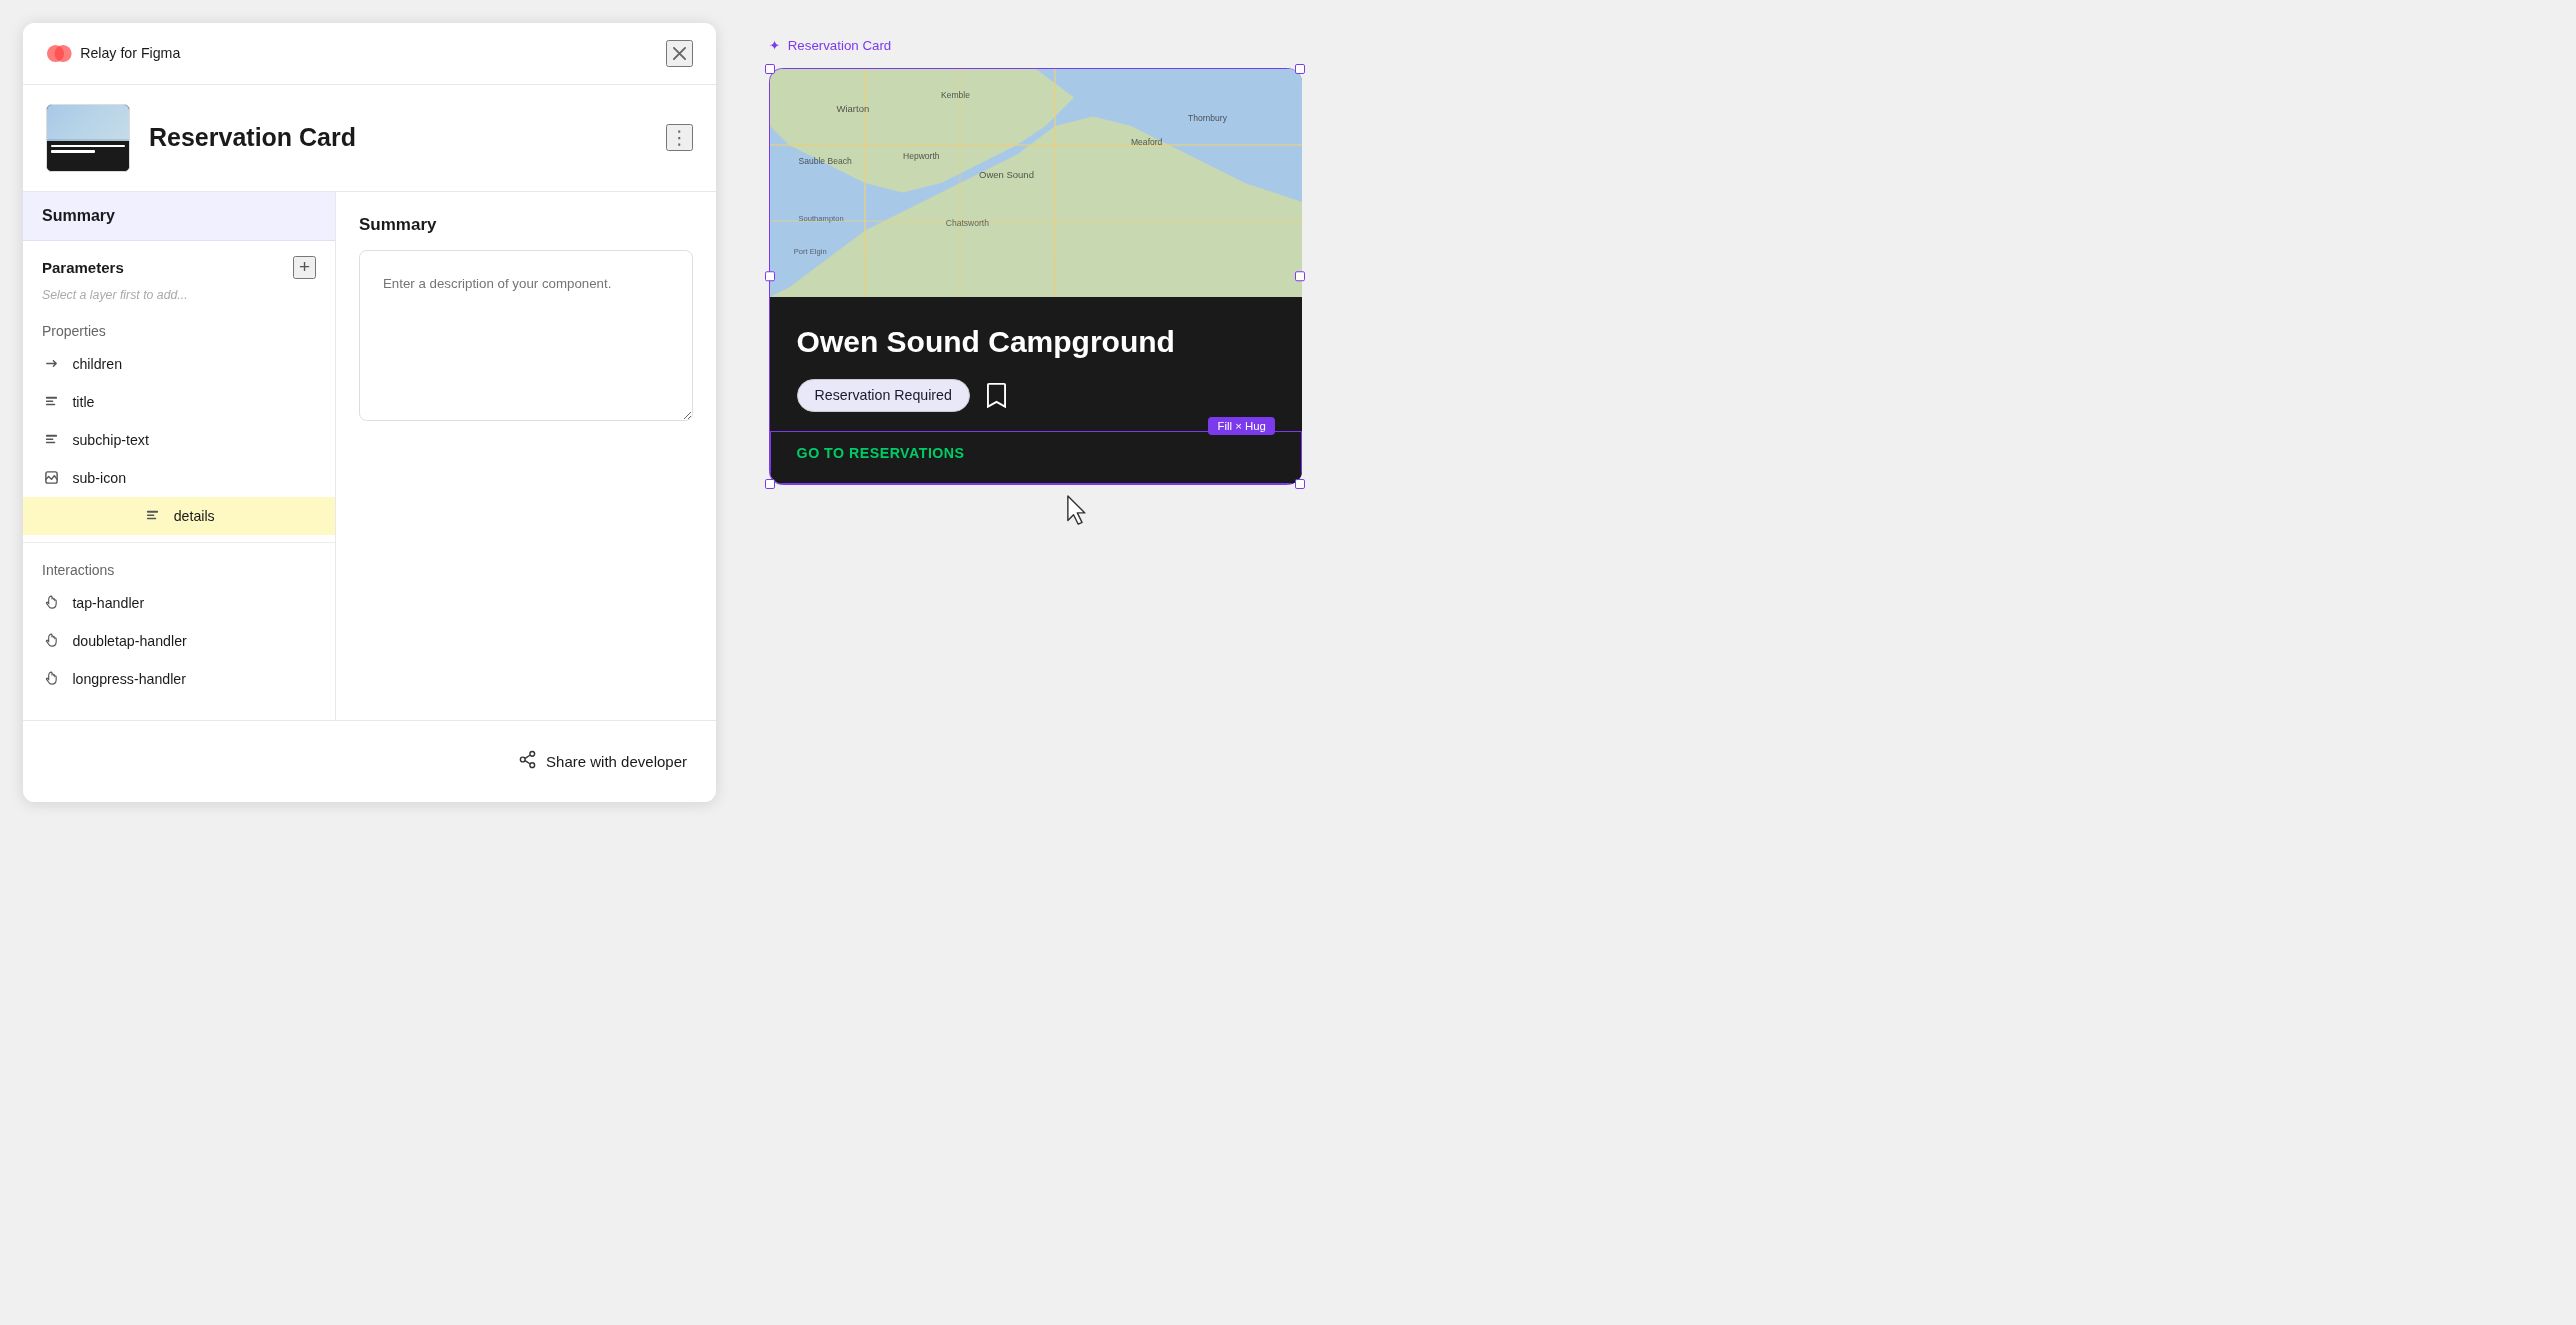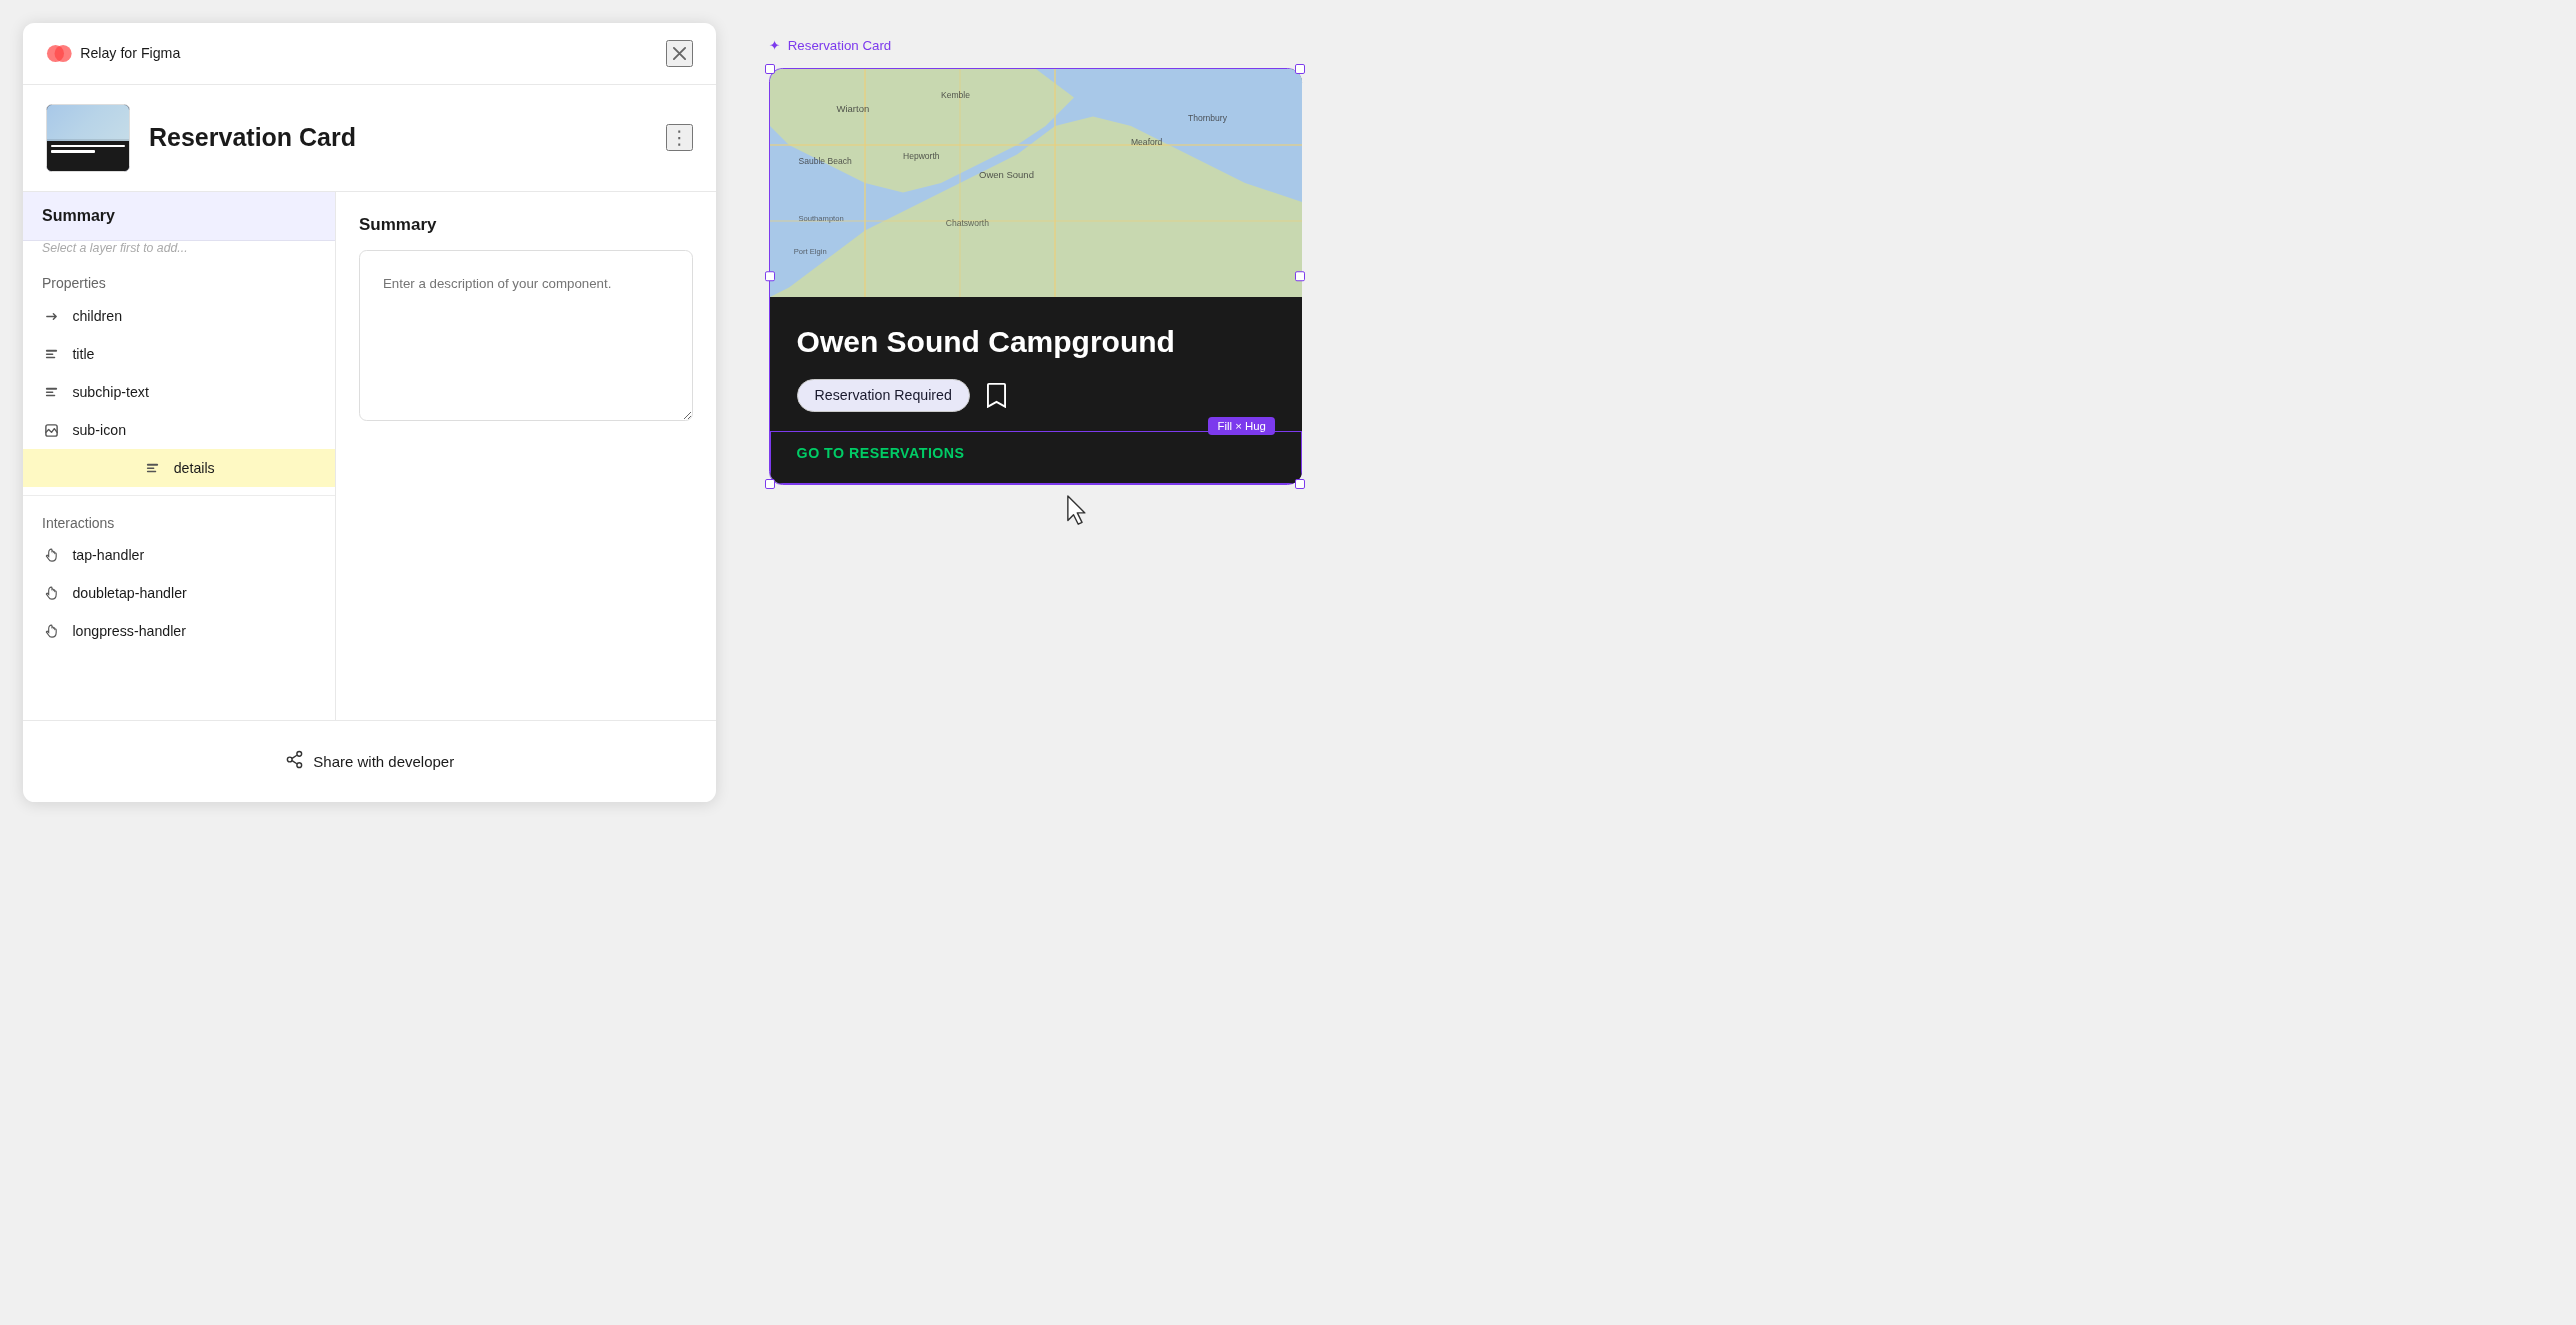--- a/index.html
+++ b/index.html
@@ -255,21 +255,21 @@
       outline: none;
       font-family: inherit;
       line-height: 1.5;
     }
 
     .share-btn-row {
       margin-top: auto;
       padding: 19px 10px;
       border-top: 0.9px solid #e8e8e8;
       display: flex;
-      justify-content: center;
+      justify-content: flex-end;
     }
 
     .share-btn {
       display: flex;
       align-items: center;
       gap: 9.5px;
       background: transparent;
       border: none;
       font-size: 15px;
       font-weight: 500;
@@ -452,20 +452,26 @@
     <button class="more-btn">⋮</button>
   </div>
 
   <div class="panel-body">
 
     <div class="sidebar">
       <div class="sidebar-tab">
         <span>Summary</span>
       </div>
 
+      <div class="sidebar-section-header">
+        <span class="sidebar-section-title">Parameters</span>
+        <button class="add-btn">
+          <span>+</span>
+        </button>
+      </div>
 
       <div class="sidebar-hint">Select a layer first to add...</div>
 
       <div class="sidebar-group-label">Properties</div>
 
       <div class="sidebar-item">
         <span class="item-icon">
           <svg width="15" height="15" viewBox="0 0 16 16" fill="none">
             <path d="M3 8H13M10 5L13 8L10 11" stroke="#555" stroke-width="1.5" stroke-linecap="round" stroke-linejoin="round"></path>
           </svg>

